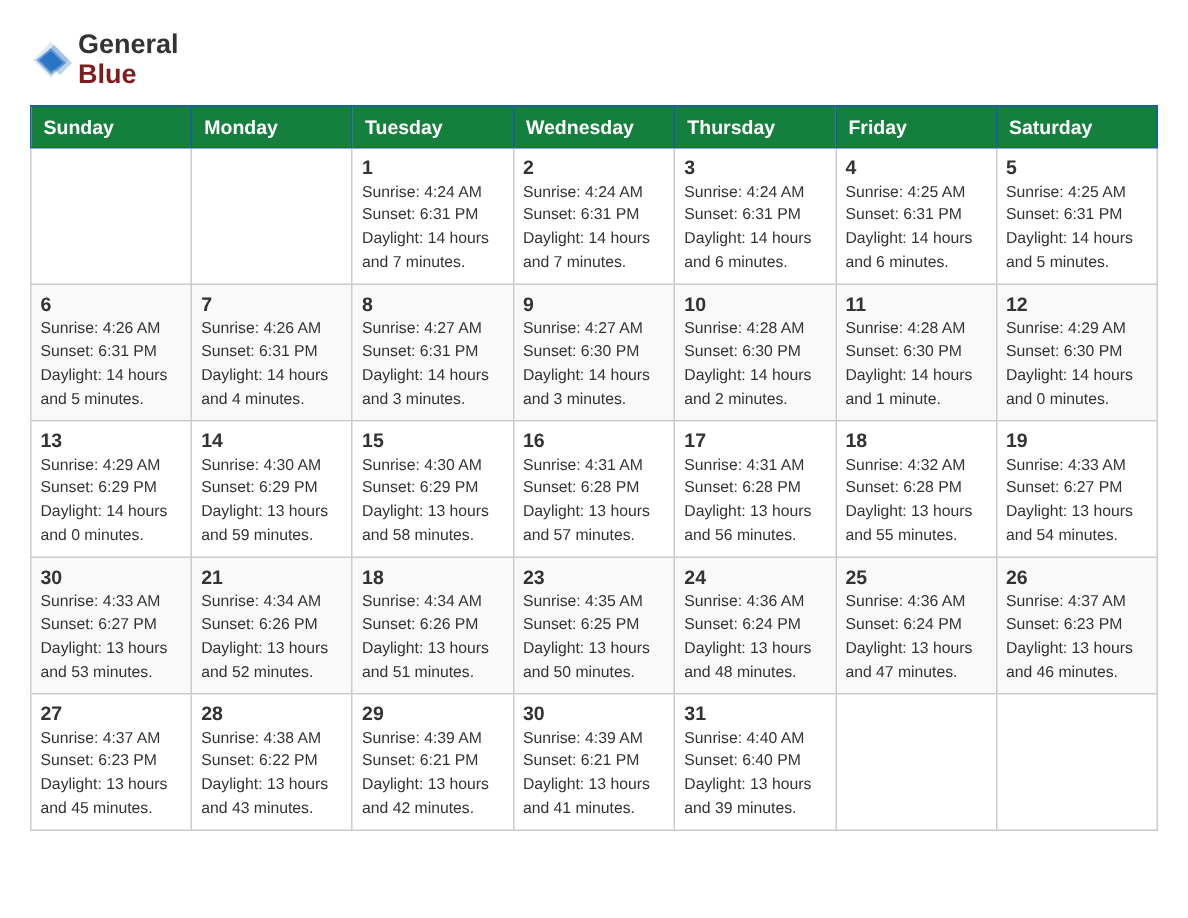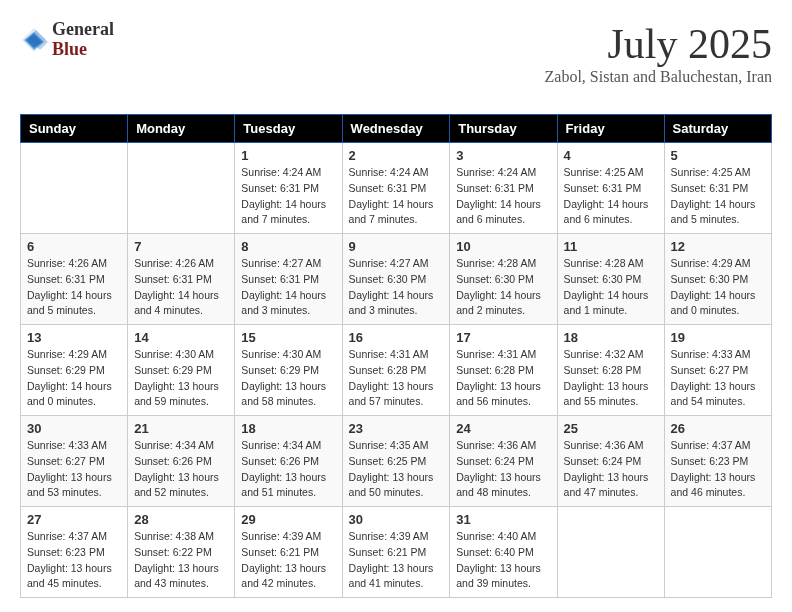--- a/index.html
+++ b/index.html
@@ -7,22 +7,21 @@
       font-family: Arial, sans-serif;
       background: #fff;
       width: 792px;
       min-height: 612px;
       padding: 20px;
     }
     .header {
       display: flex;
       justify-content: space-between;
       align-items: flex-start;
-      margin-bottom: 28px;
-      font-family: Liberation Serif, serif;
+      margin-bottom: 10px;
     }
     .logo {
       display: flex;
       align-items: center;
     }
     .logo-text {
       display: flex;
       flex-direction: column;
       font-size: 18px;
       font-weight: bold;
@@ -46,21 +45,21 @@
     }
     .location-title {
       font-size: 16px;
       color: #555;
     }
     table {
       width: 100%;
       border-collapse: collapse;
     }
     thead tr th {
-      background-color: #000000;
+      background-color: #15803d;
       color: #fff;
       text-align: left;
       padding: 6px 8px;
       font-size: 13px;
       font-weight: bold;
       border: 1px solid #1a5aaa;
     }
     tbody tr td {
       border: 1px solid #ccc;
       vertical-align: top;
@@ -97,24 +96,20 @@
       <polygon points="14,2 26,14 14,26 2,14" fill="#1a6abf" opacity="0.15"></polygon>
       <polygon points="16,4 28,16 20,24 8,12" fill="#1a6abf" opacity="0.3"></polygon>
       <polygon points="14,6 24,16 14,24 4,14" fill="#1a6abf" opacity="0.5"></polygon>
       <polygon points="14,8 22,16 14,22 6,14" fill="#1a6abf" opacity="0.8"></polygon>
     </svg>
     <div class="logo-text">
       <span class="logo-general">General</span>
       <span class="logo-blue">Blue</span>
     </div>
   </div>
-  <div class="title-block">
-    <div class="month-title">July 2025</div>
-    <div class="location-title">Zabol, Sistan and Baluchestan, Iran</div>
-  </div>
 </div>
 
 <table>
   <thead>
     <tr>
     <th>Sunday</th>
         <th>Monday</th>
         <th>Tuesday</th>
         <th>Wednesday</th>
         <th>Thursday</th>

